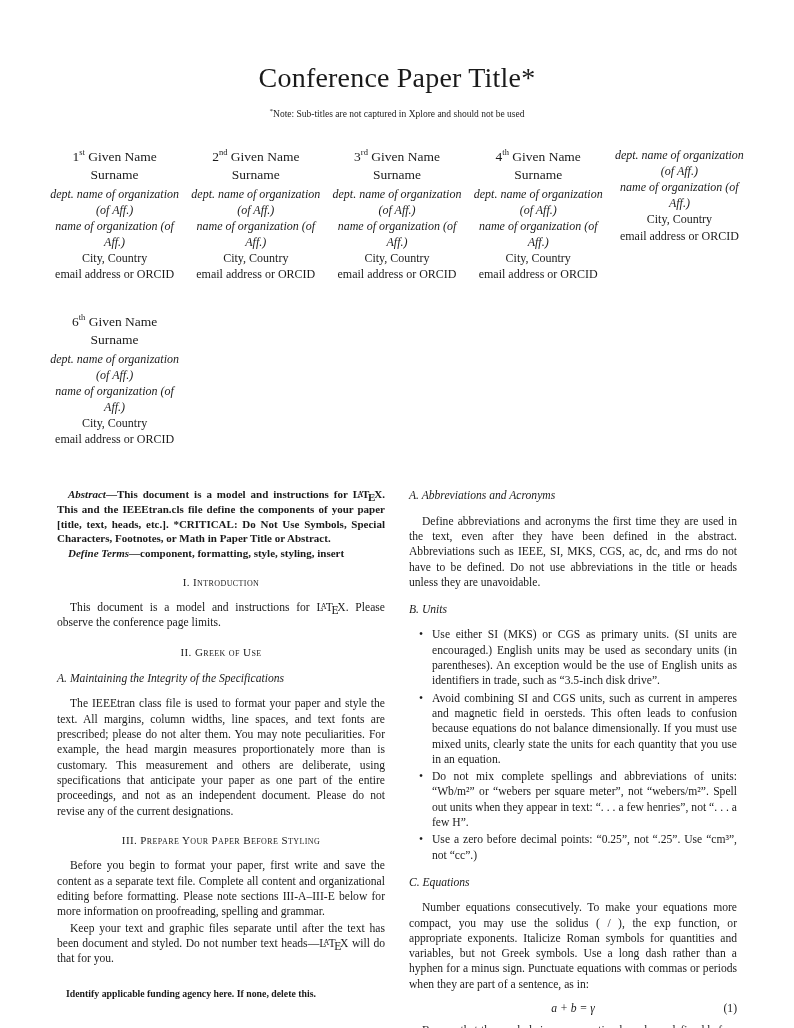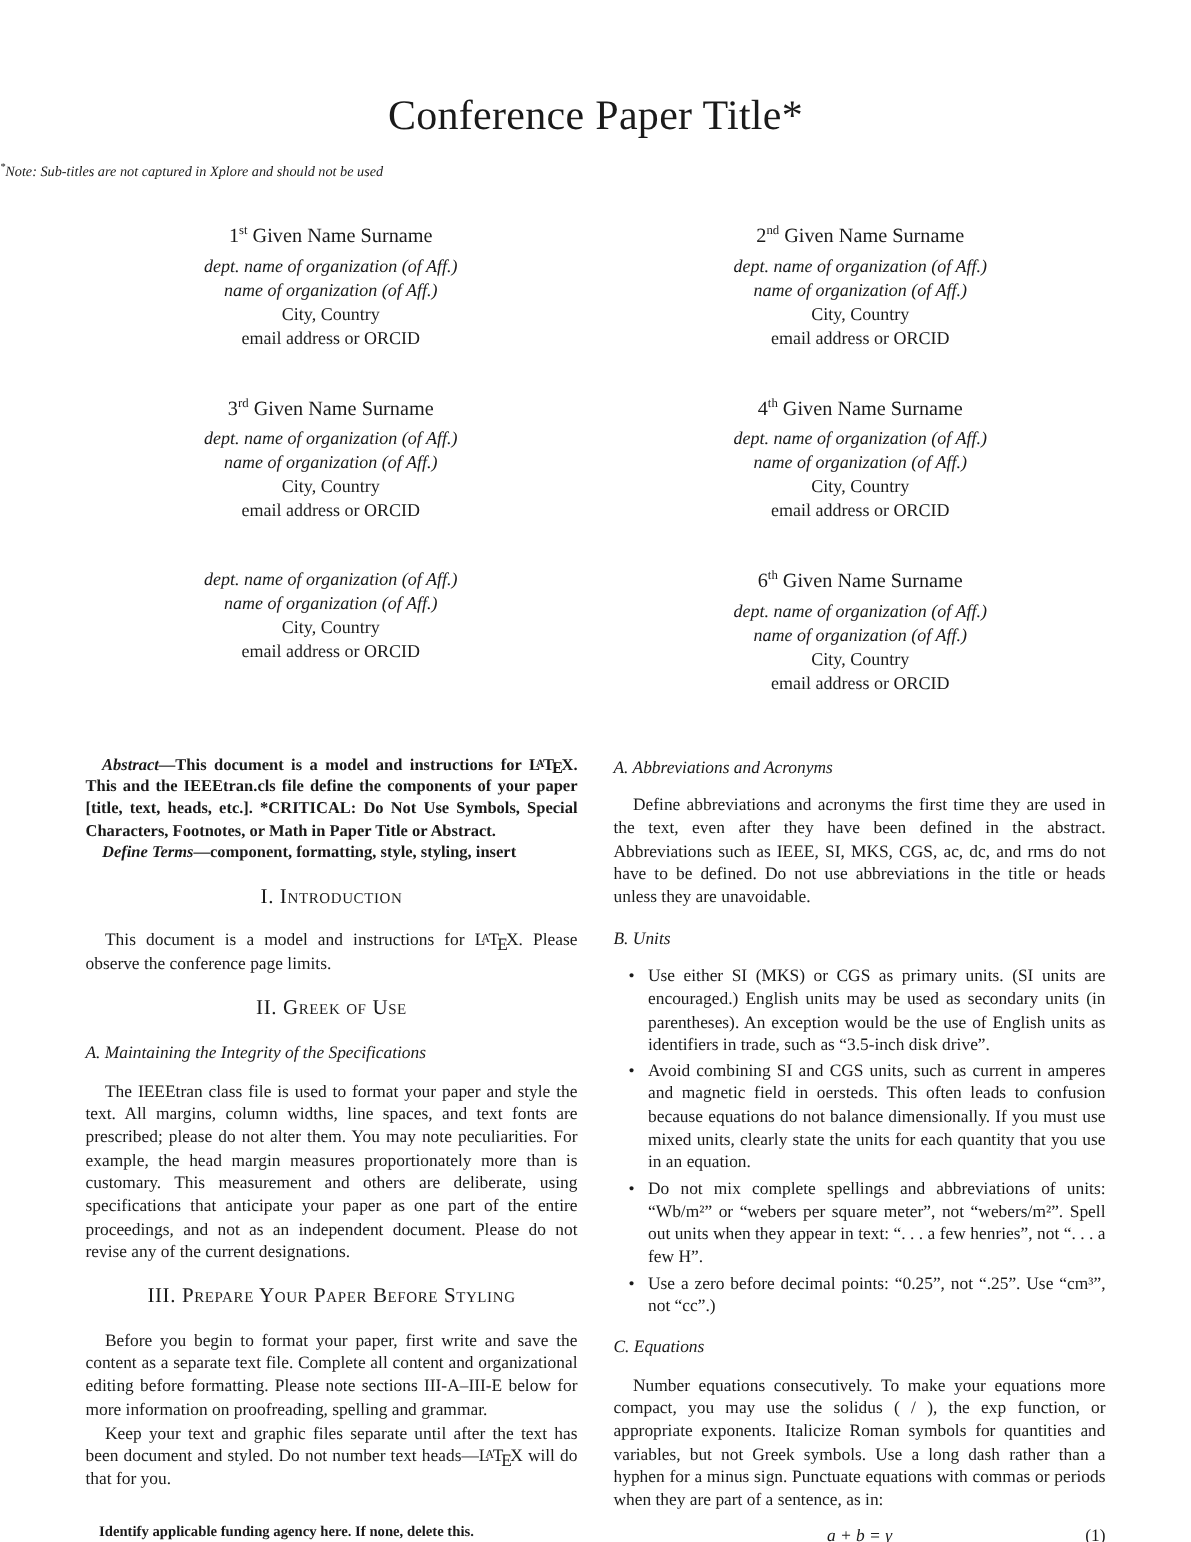--- a/index.html
+++ b/index.html
@@ -15,30 +15,30 @@
     overflow: hidden;
   }
   .title {
     text-align: center;
     font-weight: 400;
     font-size: 28px;
     padding-top: 62px;
     letter-spacing: 0.2px;
   }
   .title-note {
+    text-align: center;
     font-size: 9.5px;
     margin-top: 13px;
-    font-style: italic;
   }
   .title-note sup { font-size: 7px; }
   .authors {
     width: 700px;
     margin: 28px auto 0;
     display: grid;
-    grid-template-columns: 1fr 1fr;
+    grid-template-columns: 1fr 1fr 1fr 1fr 1fr;
     row-gap: 30px;
     column-gap: 6px;
   }
   .author { text-align: center; font-size: 12px; line-height: 1.34; }
   .author-name { font-size: 13.5px; margin-bottom: 2px; }
   .author-name sup { font-size: 8.5px; }
   .italic { font-style: italic; }
   .columns {
     display: flex;
     gap: 24px;
@@ -51,21 +51,21 @@
     text-align: justify;
   }
   .abstract, .indexterms {
     font-weight: 700;
     font-size: 11px;
     line-height: 1.33;
     text-indent: 11px;
   }
   .bi { font-style: italic; }
   .section {
-    font-size: 14px;
+    font-size: 11px;
     font-weight: 400;
     font-variant: small-caps;
     text-align: center;
     letter-spacing: 0.4px;
     margin: 14px 0 11px;
   }
   .subsection {
     font-size: 11.6px;
     font-weight: 400;
     font-style: italic;

